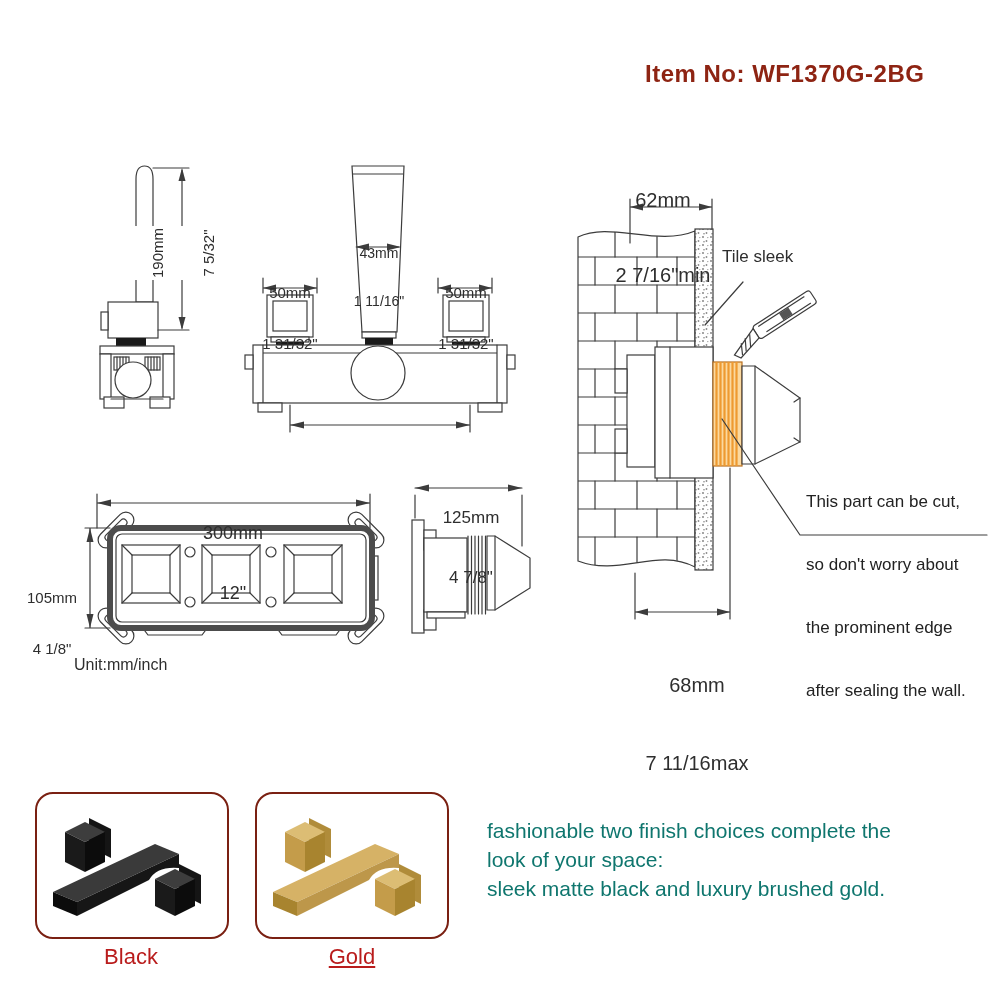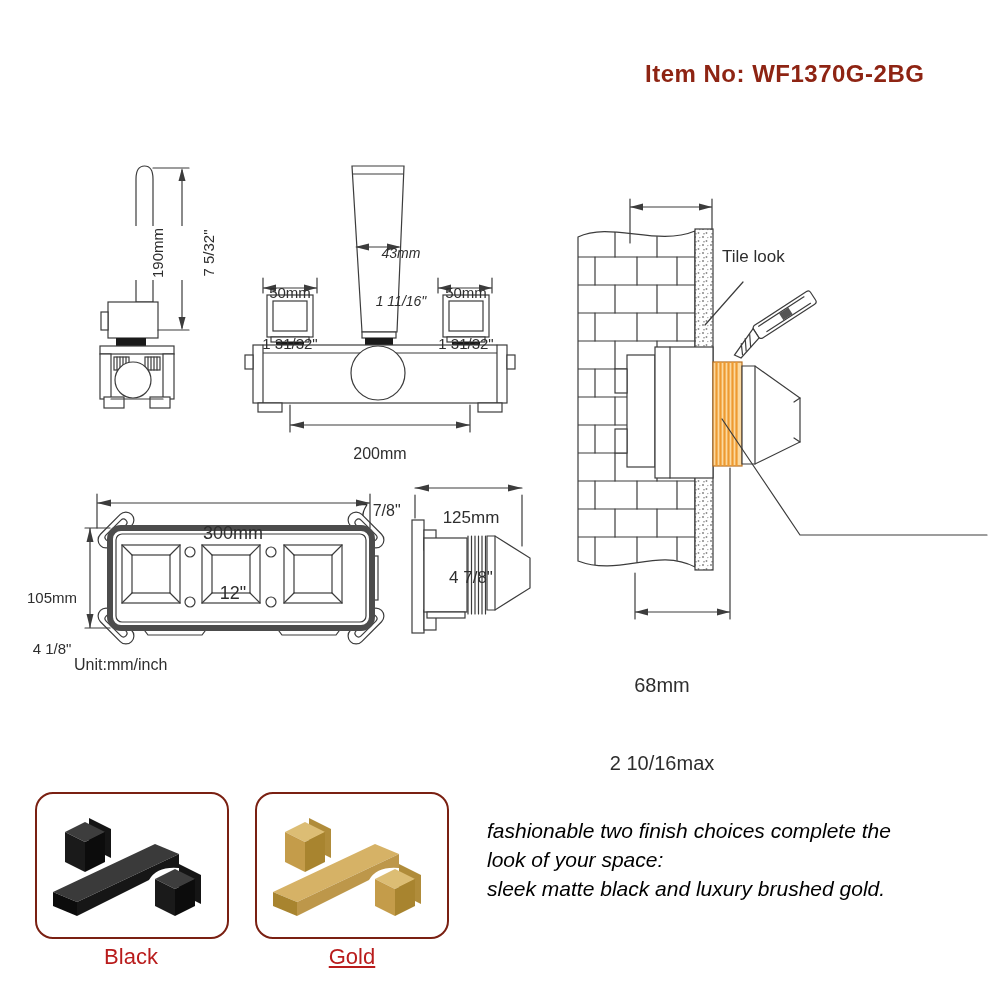--- a/index.html
+++ b/index.html
@@ -11,21 +11,21 @@
   .dim{font-size:15px;line-height:17px;}
   svg{position:absolute;overflow:visible;}
   .ln{stroke:#3c3c3c;fill:none;stroke-width:1.2;stroke-linecap:round;}
   .fw{fill:#ffffff;stroke:#3c3c3c;stroke-width:1.2;}
   .ar{fill:#3c3c3c;stroke:none;}
   .blk{fill:#1a1a1a;stroke:none;}
   #item-no{font-size:24px;font-weight:bold;letter-spacing:0.5px;}
   .finish-box{position:absolute;width:190px;height:143px;border:2px solid #7a2012;
               border-radius:18px;background:#fff;}
   .finish-label{font-size:22px;color:#b91c1c;}
-  .para{font-size:21px;line-height:29px;color:#000000;font-style:italic;}
+  .para{font-size:21px;line-height:29px;color:#0f766e;}
   .note{font-size:17px;line-height:21px;color:#222;}
   .rot{transform:translate(-50%,-50%) rotate(-90deg);text-align:center;background:#fff;padding:0 2px;}
 </style>
 </head>
 <body>
 
 <div id="stage">
 
   <div id="item-no" class="t" style="left:645px;top:60px;color:#8e2413;">Item No: WF1370G-2BG</div>
 
@@ -88,35 +88,31 @@
     <polygon class="ar" points="18,128 31,124.5 31,131.5"></polygon>
     <polygon class="ar" points="72,128 59,124.5 59,131.5"></polygon>
     <path class="ln" d="M193,118 V133 M247,118 V133 M193,128 H247"></path>
     <polygon class="ar" points="193,128 206,124.5 206,131.5"></polygon>
     <polygon class="ar" points="247,128 234,124.5 234,131.5"></polygon>
 
     <path class="ln" d="M45,245 V272 M225,245 V272 M45,265 H225"></path>
     <polygon class="ar" points="45,265 59,261.5 59,268.5"></polygon>
     <polygon class="ar" points="225,265 211,261.5 211,268.5"></polygon>
   </svg>
-  <div class="t ctr" style="left:401px;top:213px;font-size:14px;line-height:16px;font-style:italic;">
+  <div class="t ctr" style="left:379px;top:213px;font-size:14px;line-height:16px;">
     <div>43mm</div>
     <div>1 11/16"</div>
   </div>
   <div class="t ctr dim" style="left:290px;top:250px;">
     <div>50mm</div>
     <div>1 31/32"</div>
   </div>
   <div class="t ctr dim" style="left:466px;top:250px;">
     <div>50mm</div>
     <div>1 31/32"</div>
-  </div>
-  <div class="t ctr" style="left:380px;top:406px;font-size:16px;line-height:19px;">
-    <div>200mm</div>
-    <div>7 7/8"</div>
   </div>
 
   <svg class="abs" style="left:565px;top:195px;" width="430" height="430" viewBox="0 0 430 430">
     <defs>
       <pattern id="speckle" width="8" height="8" patternUnits="userSpaceOnUse">
         <rect width="8" height="8" fill="#fff"></rect>
         <circle cx="2" cy="2" r="0.9" fill="#7a7a7a"></circle>
         <circle cx="5.5" cy="6" r="0.9" fill="#8a8a8a"></circle>
         <circle cx="6.8" cy="2.6" r="0.7" fill="#9a9a9a"></circle>
         <circle cx="3" cy="6.8" r="0.7" fill="#6f6f6f"></circle>
@@ -167,24 +163,34 @@
     <path class="ln" d="M157,224 L235,340 L422,340"></path>
 
     <path class="ln" d="M65,4 V48 M147,4 V34 M65,12 H147"></path>
     <polygon class="ar" points="65,12 78,8.5 78,15.5"></polygon>
     <polygon class="ar" points="147,12 134,8.5 134,15.5"></polygon>
 
     <path class="ln" d="M70,378 V424 M165,273 V424 M70,417 H165"></path>
     <polygon class="ar" points="70,417 83,413.5 83,420.5"></polygon>
     <polygon class="ar" points="165,417 152,413.5 152,420.5"></polygon>
   </svg>
-  <div class="t" style="left:722px;top:247px;font-size:17px;">Tile look</div>
-  <div class="t ctr" style="left:662px;top:620px;font-size:20px;line-height:26px;">
+  <div class="t ctr" style="left:663px;top:138px;font-size:20px;line-height:25px;">
+    <div>62mm</div>
+    <div>2 7/16"min</div>
+  </div>
+  <div class="t" style="left:722px;top:247px;font-size:17px;">Tile sleek</div>
+  <div class="t note" style="left:806px;top:449px;">
+    <div>This part can be cut,</div>
+    <div>so don't worry about</div>
+    <div>the prominent edge</div>
+    <div>after sealing the wall.</div>
+  </div>
+  <div class="t ctr" style="left:697px;top:620px;font-size:20px;line-height:26px;">
     <div>68mm</div>
-    <div>2 10/16max</div>
+    <div>7 11/16max</div>
   </div>
 
   <svg class="abs" style="left:80px;top:478px;" width="305" height="165" viewBox="0 0 305 165">
 
     <g>
       <g transform="translate(36,52) rotate(-45)">
           <rect class="fw" x="-22" y="-8" width="44" height="16" rx="8"></rect>
           <rect class="fw" x="-14" y="-3.5" width="28" height="7" rx="3.5"></rect>
         </g>
       <g transform="translate(286,52) rotate(45)">

